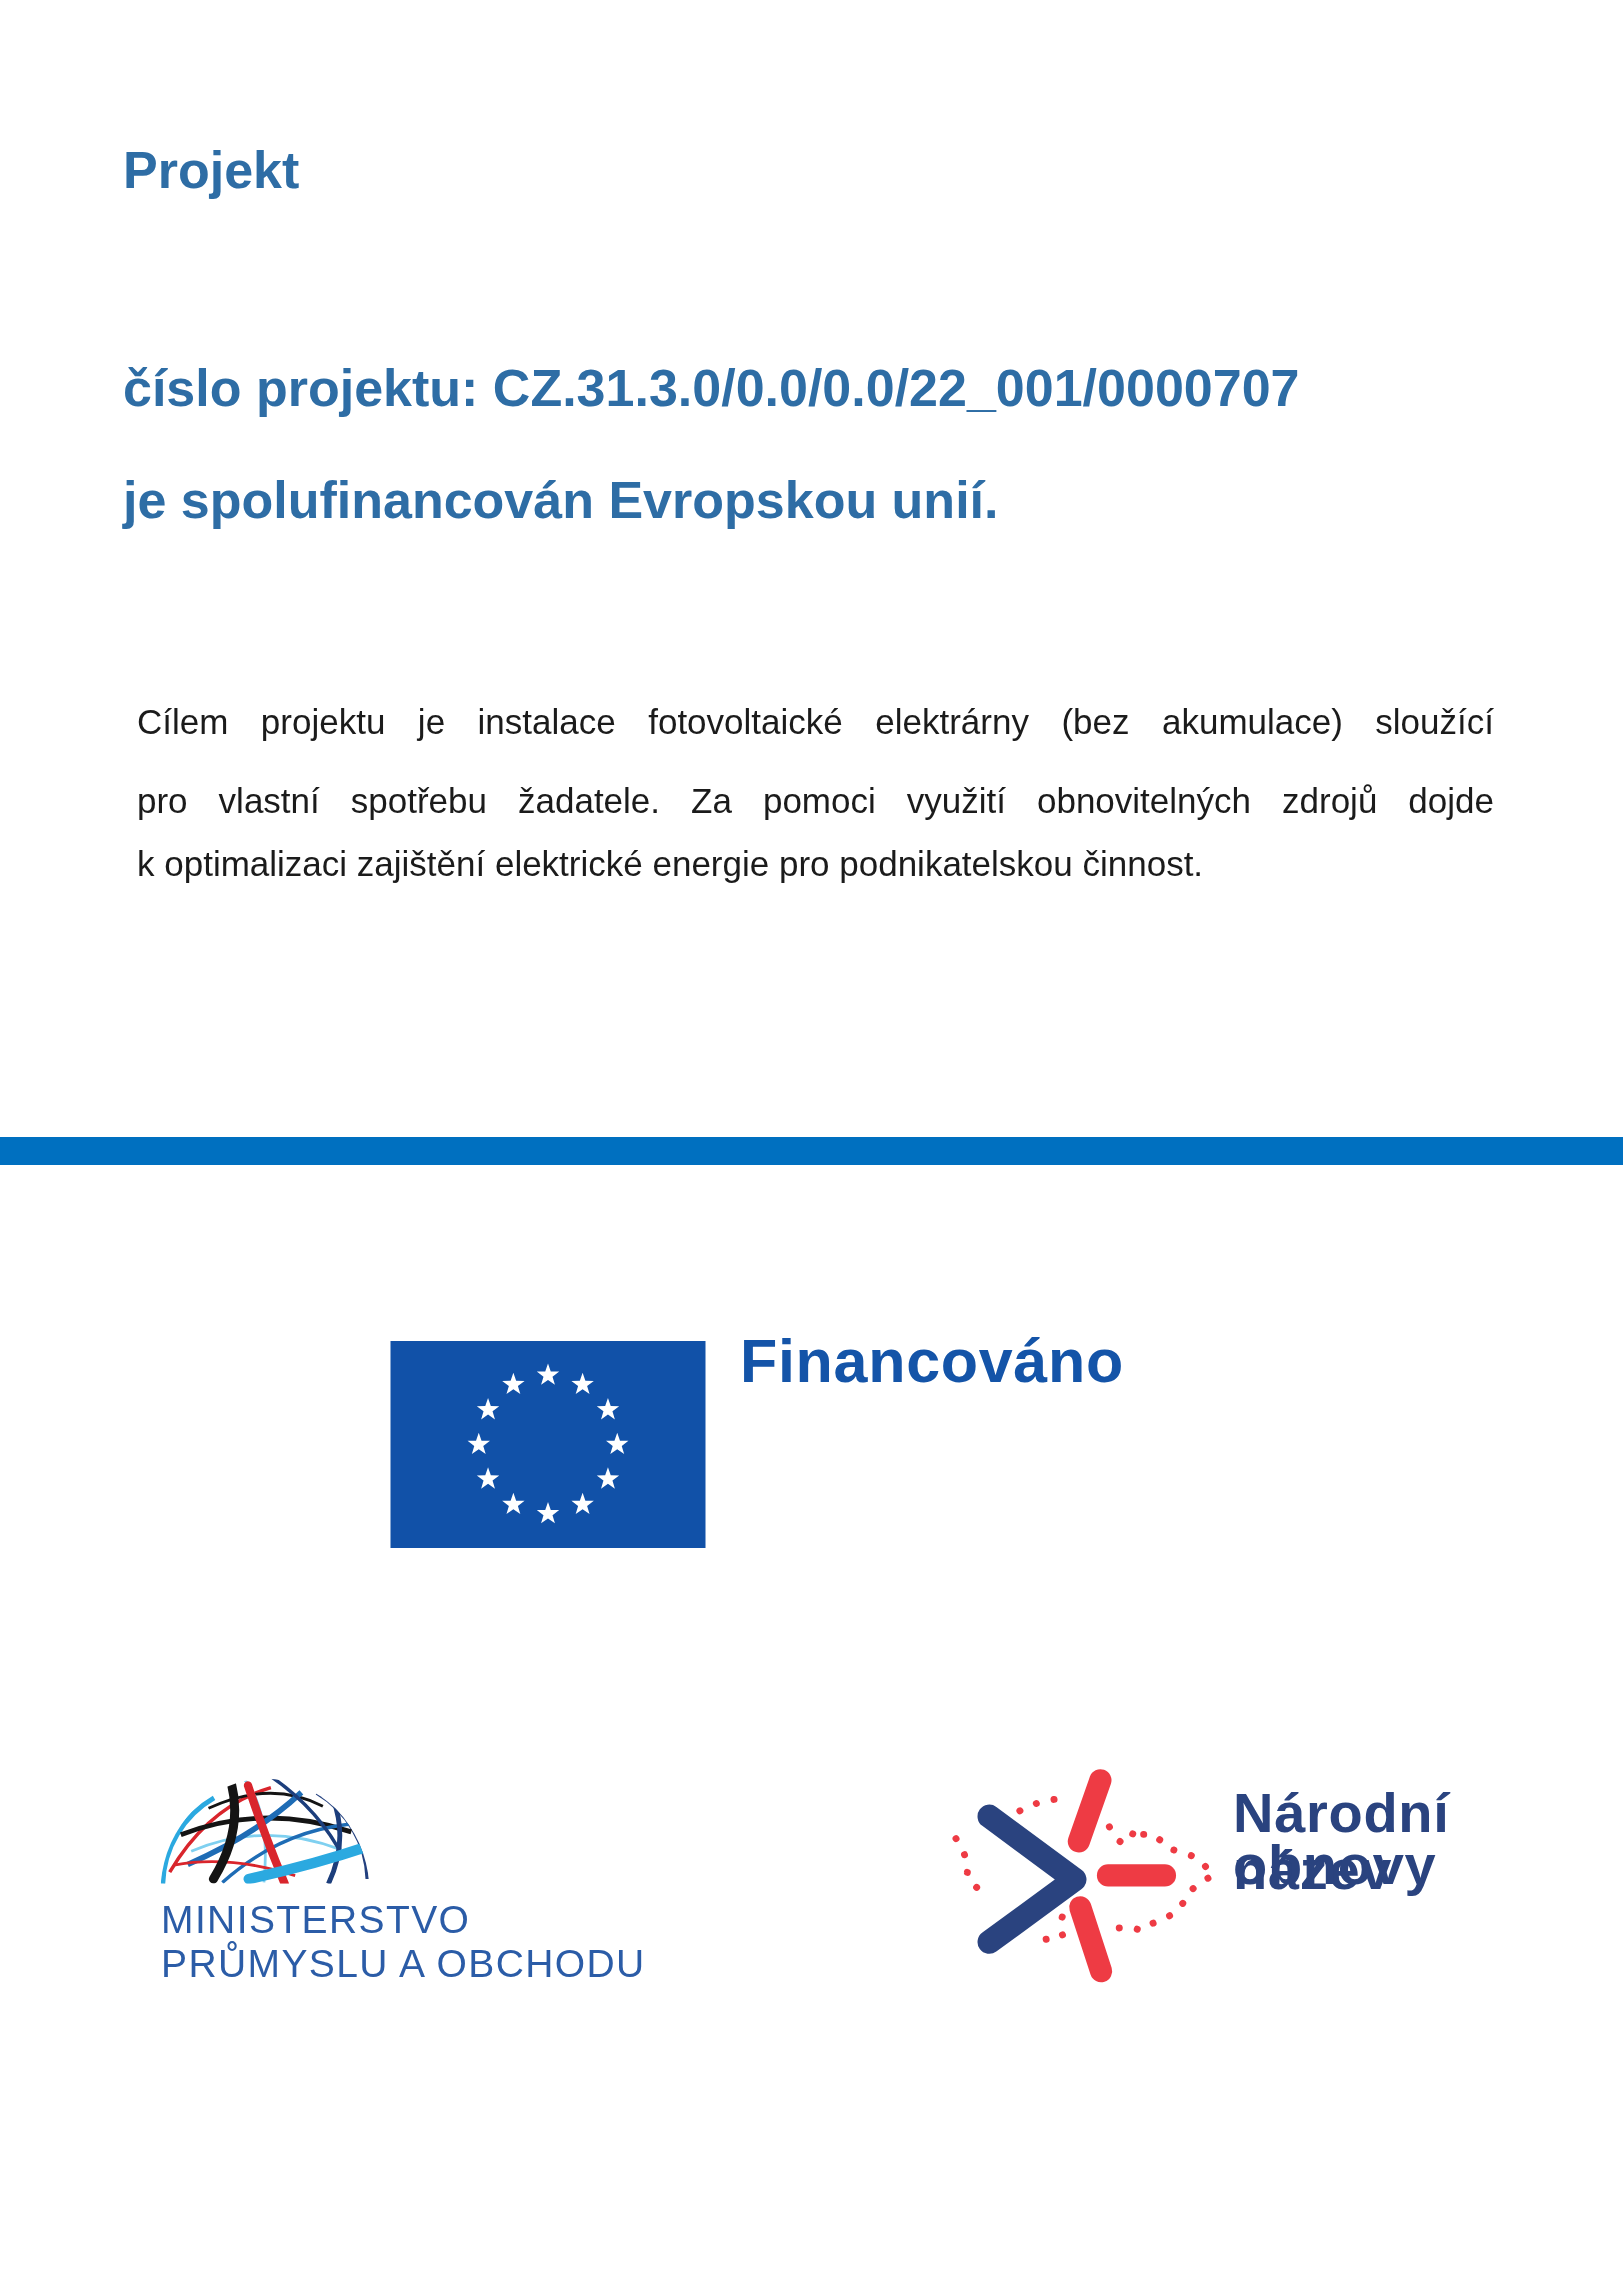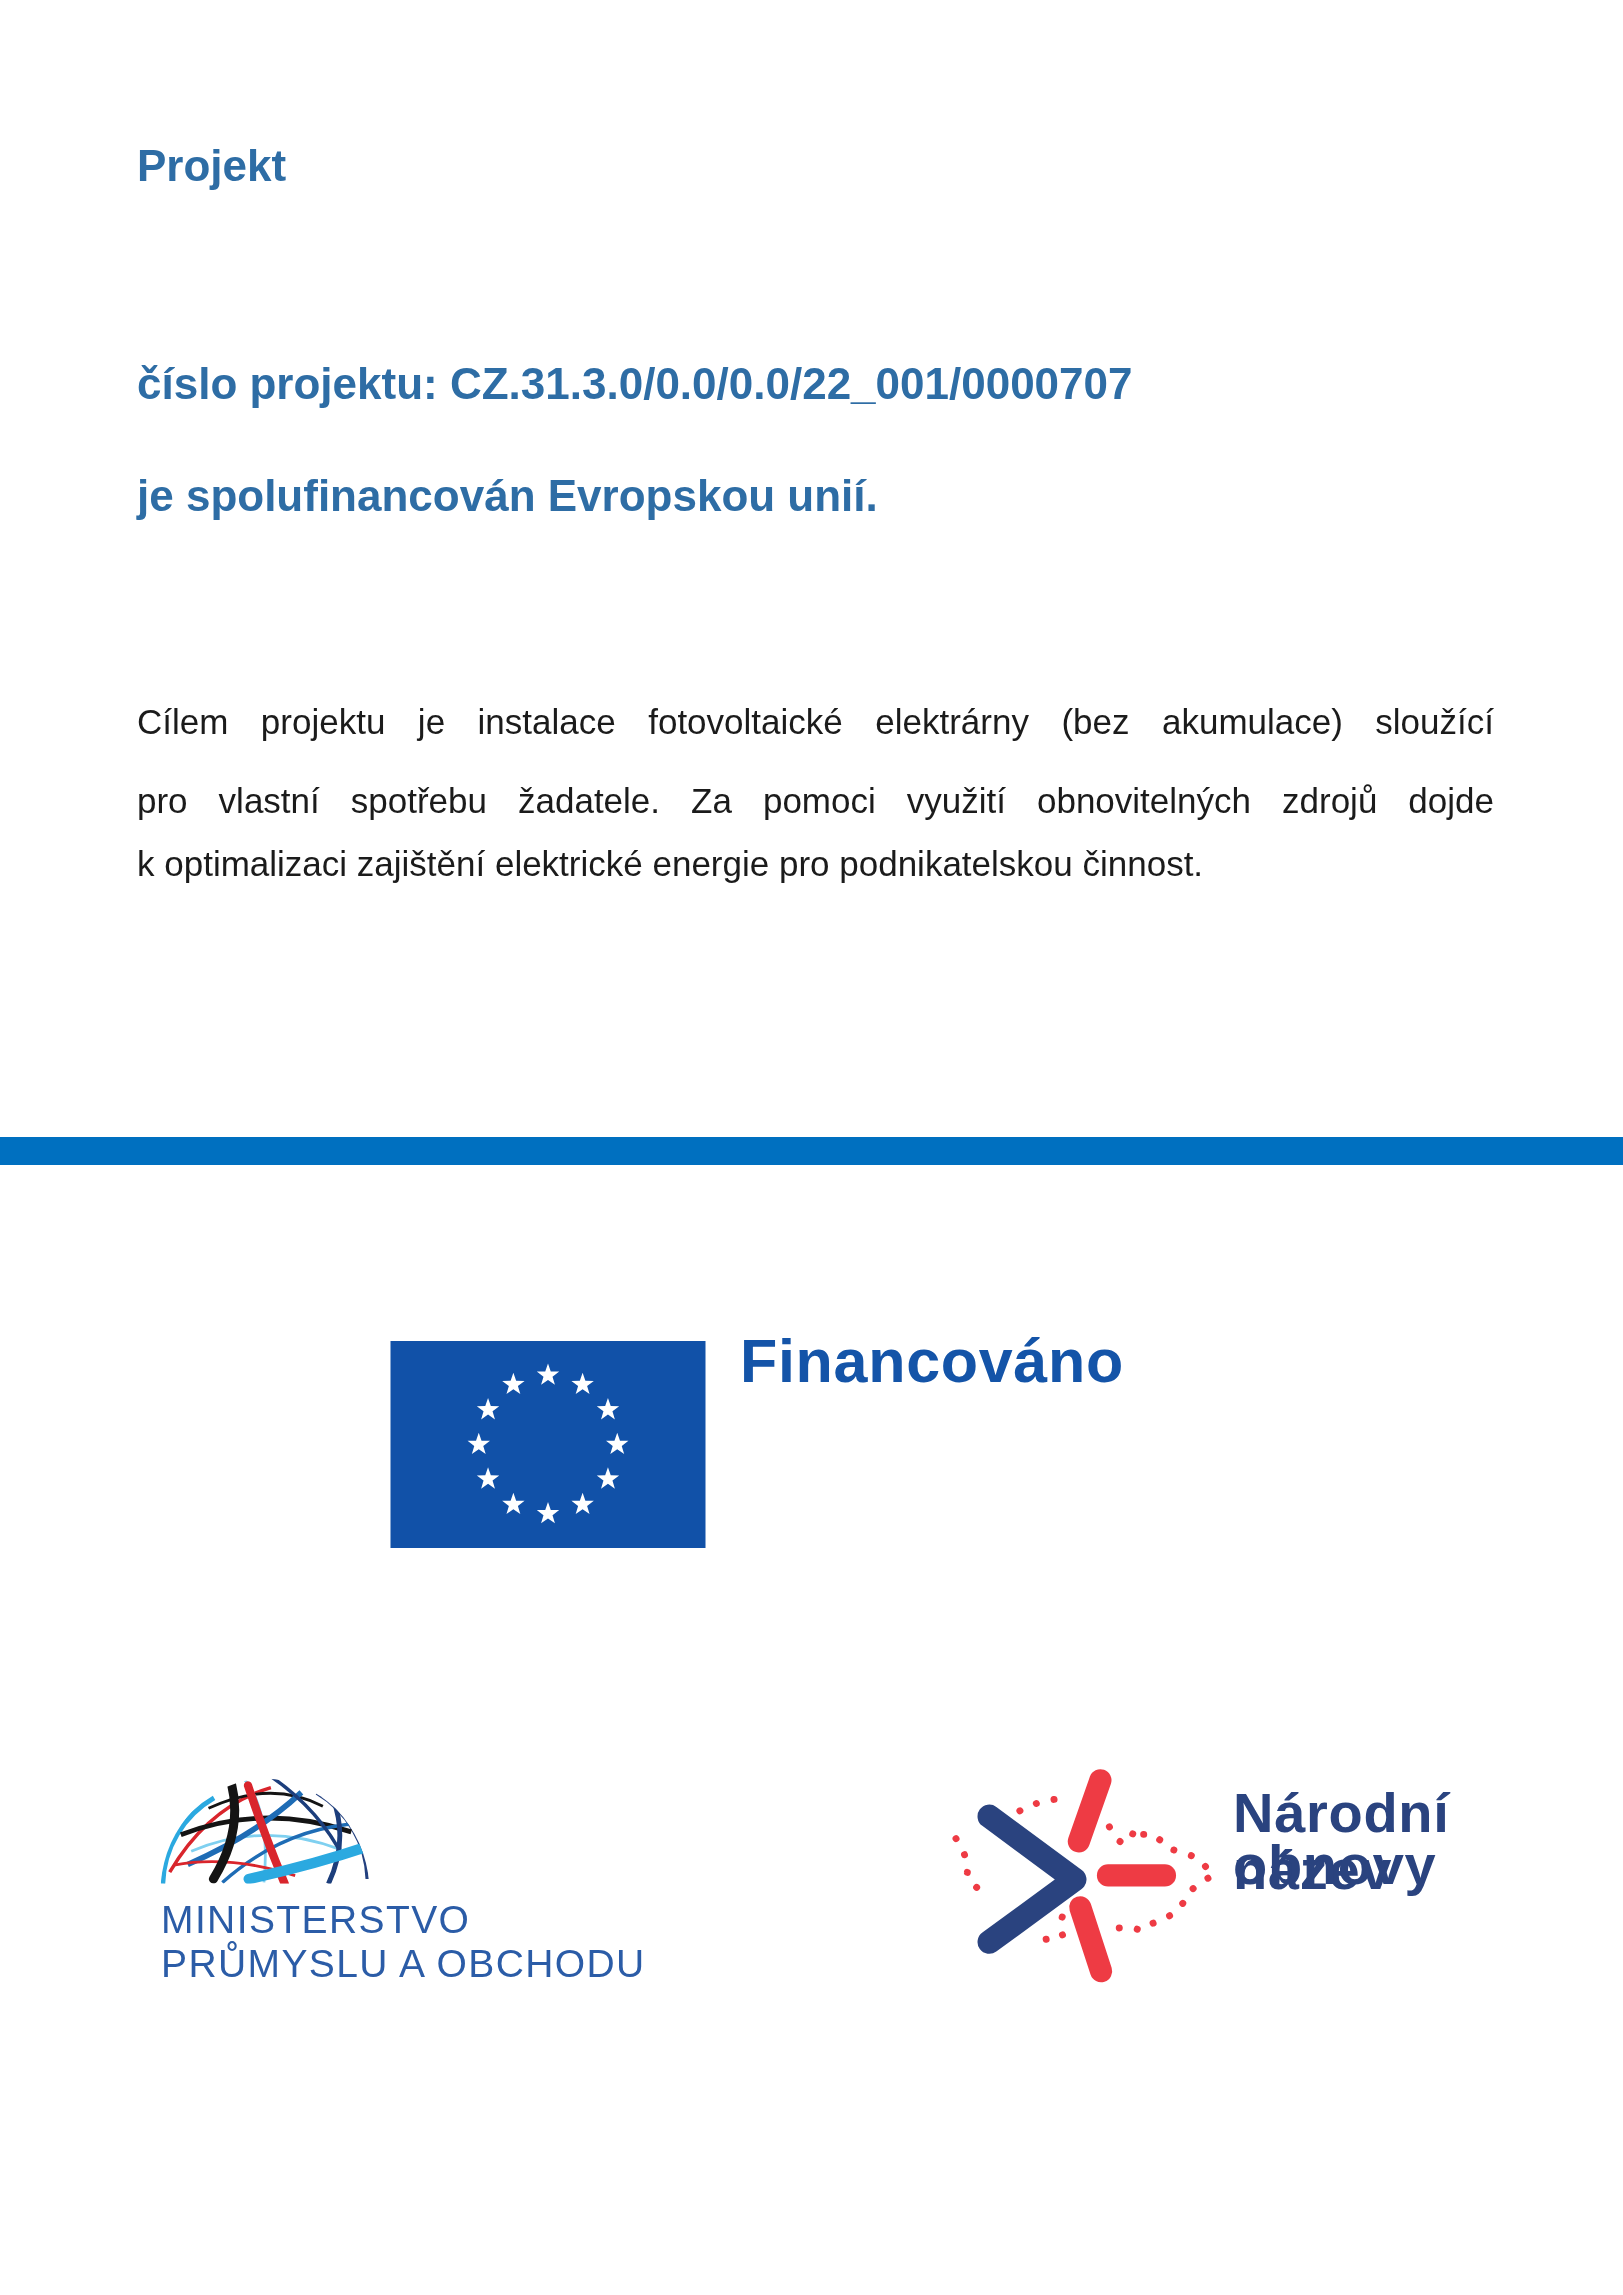--- a/index.html
+++ b/index.html
@@ -17,24 +17,24 @@
     position:relative;
     width:1623px;height:2295px;
     background:#ffffff;
     overflow:hidden;
     font-family:"Liberation Sans", sans-serif;
   }
   .abs{position:absolute;}
   .h-blue{
     color:var(--heading-blue);
     font-weight:bold;
-    font-size:44px;
+    font-size:52px;
     line-height:1;
     white-space:pre-wrap;
-    left:137px;
+    left:123px;
   }
   .para-line{
     left:137px;
     width:1357px;
     color:var(--body-black);
     font-size:35px;
     line-height:1;
   }
   .para-line.justify{
     text-align:justify;

